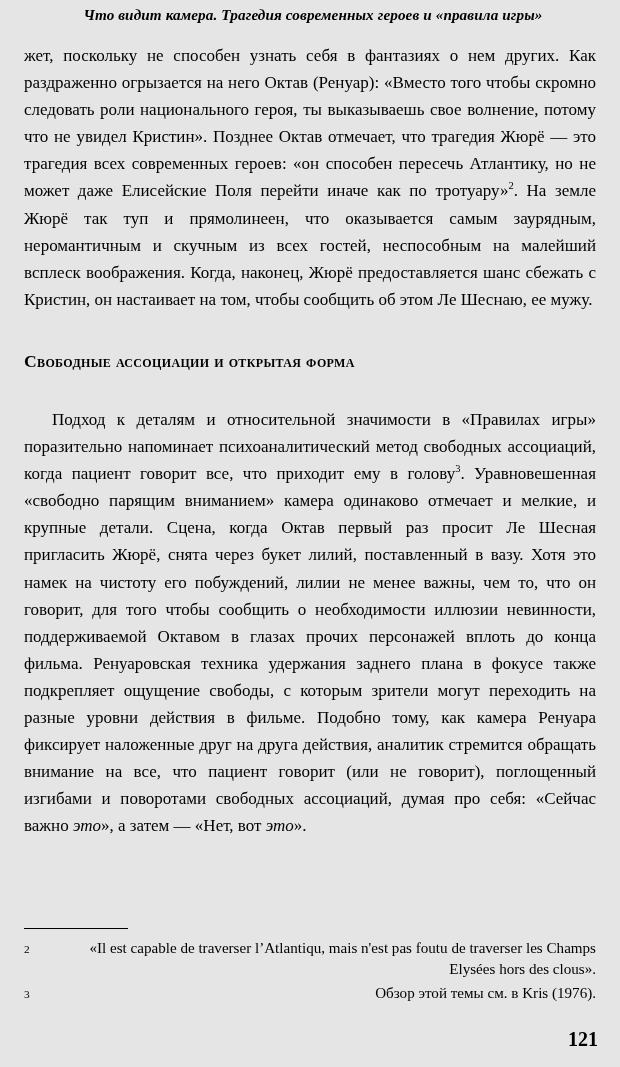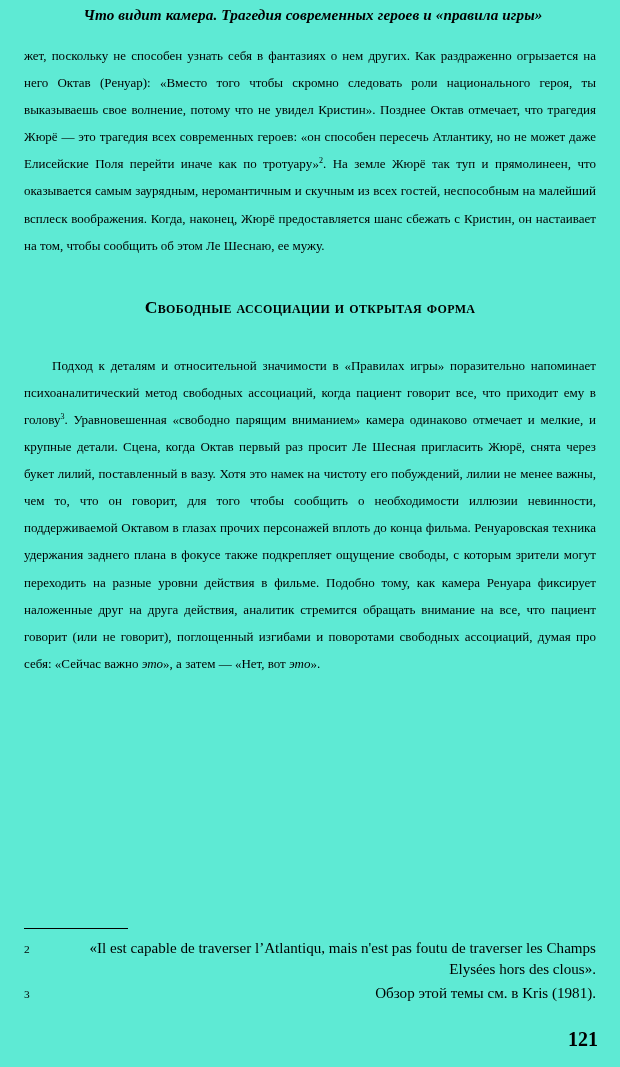--- a/index.html
+++ b/index.html
@@ -4,21 +4,21 @@
 <style>
   html, body {
     margin: 0;
     padding: 0;
     background: #ffffff;
   }
   .page {
     position: relative;
     width: 620px;
     height: 1067px;
-    background: #5eead4;
+    background: #e5e5e5;
     color: #000000;
     font-family: "Liberation Serif", "DejaVu Serif", serif;
     overflow: hidden;
     box-sizing: border-box;
   }
   .running-head {
     position: absolute;
     left: 36px;
     right: 30px;
     top: 6px;
@@ -30,35 +30,34 @@
     white-space: nowrap;
   }
   .body-col {
     position: absolute;
     left: 24px;
     top: 42px;
     width: 572px;
   }
   p.para {
     margin: 0;
-    font-size: 13px;
+    font-size: 17px;
     line-height: 27.1px;
     text-align: justify;
     text-justify: inter-word;
     hyphens: manual;
     -webkit-hyphens: manual;
   }
   p.para.indent {
     text-indent: 28px;
   }
   .section-heading {
     margin: 0;
     font-size: 17.6px;
     font-weight: bold;
-    text-align: center;
     letter-spacing: 0.35px;
     font-variant: small-caps;
     white-space: nowrap;
   }
   .gap-before-heading { height: 38px; }
   .gap-after-heading { height: 34px; }
   sup {
     font-size: 0.62em;
     vertical-align: super;
     line-height: 0;
@@ -126,19 +125,19 @@
   <div class="footnotes">
     <div class="fn-rule"></div>
 
     <div class="fn-row">
       <div class="fn-num">2</div>
       <div class="fn-text">«Il est capable de traverser l’Atlantiqu, mais n'est pas foutu de traverser les Champs Elysées hors des clous».</div>
     </div>
 
     <div class="fn-row">
       <div class="fn-num">3</div>
-      <div class="fn-text">Обзор этой темы см. в Kris (1981).</div>
+      <div class="fn-text">Обзор этой темы см. в Kris (1976).</div>
     </div>
   </div>
 
   <div class="page-number">121</div>
 
 </div>
 
 </body></html>

